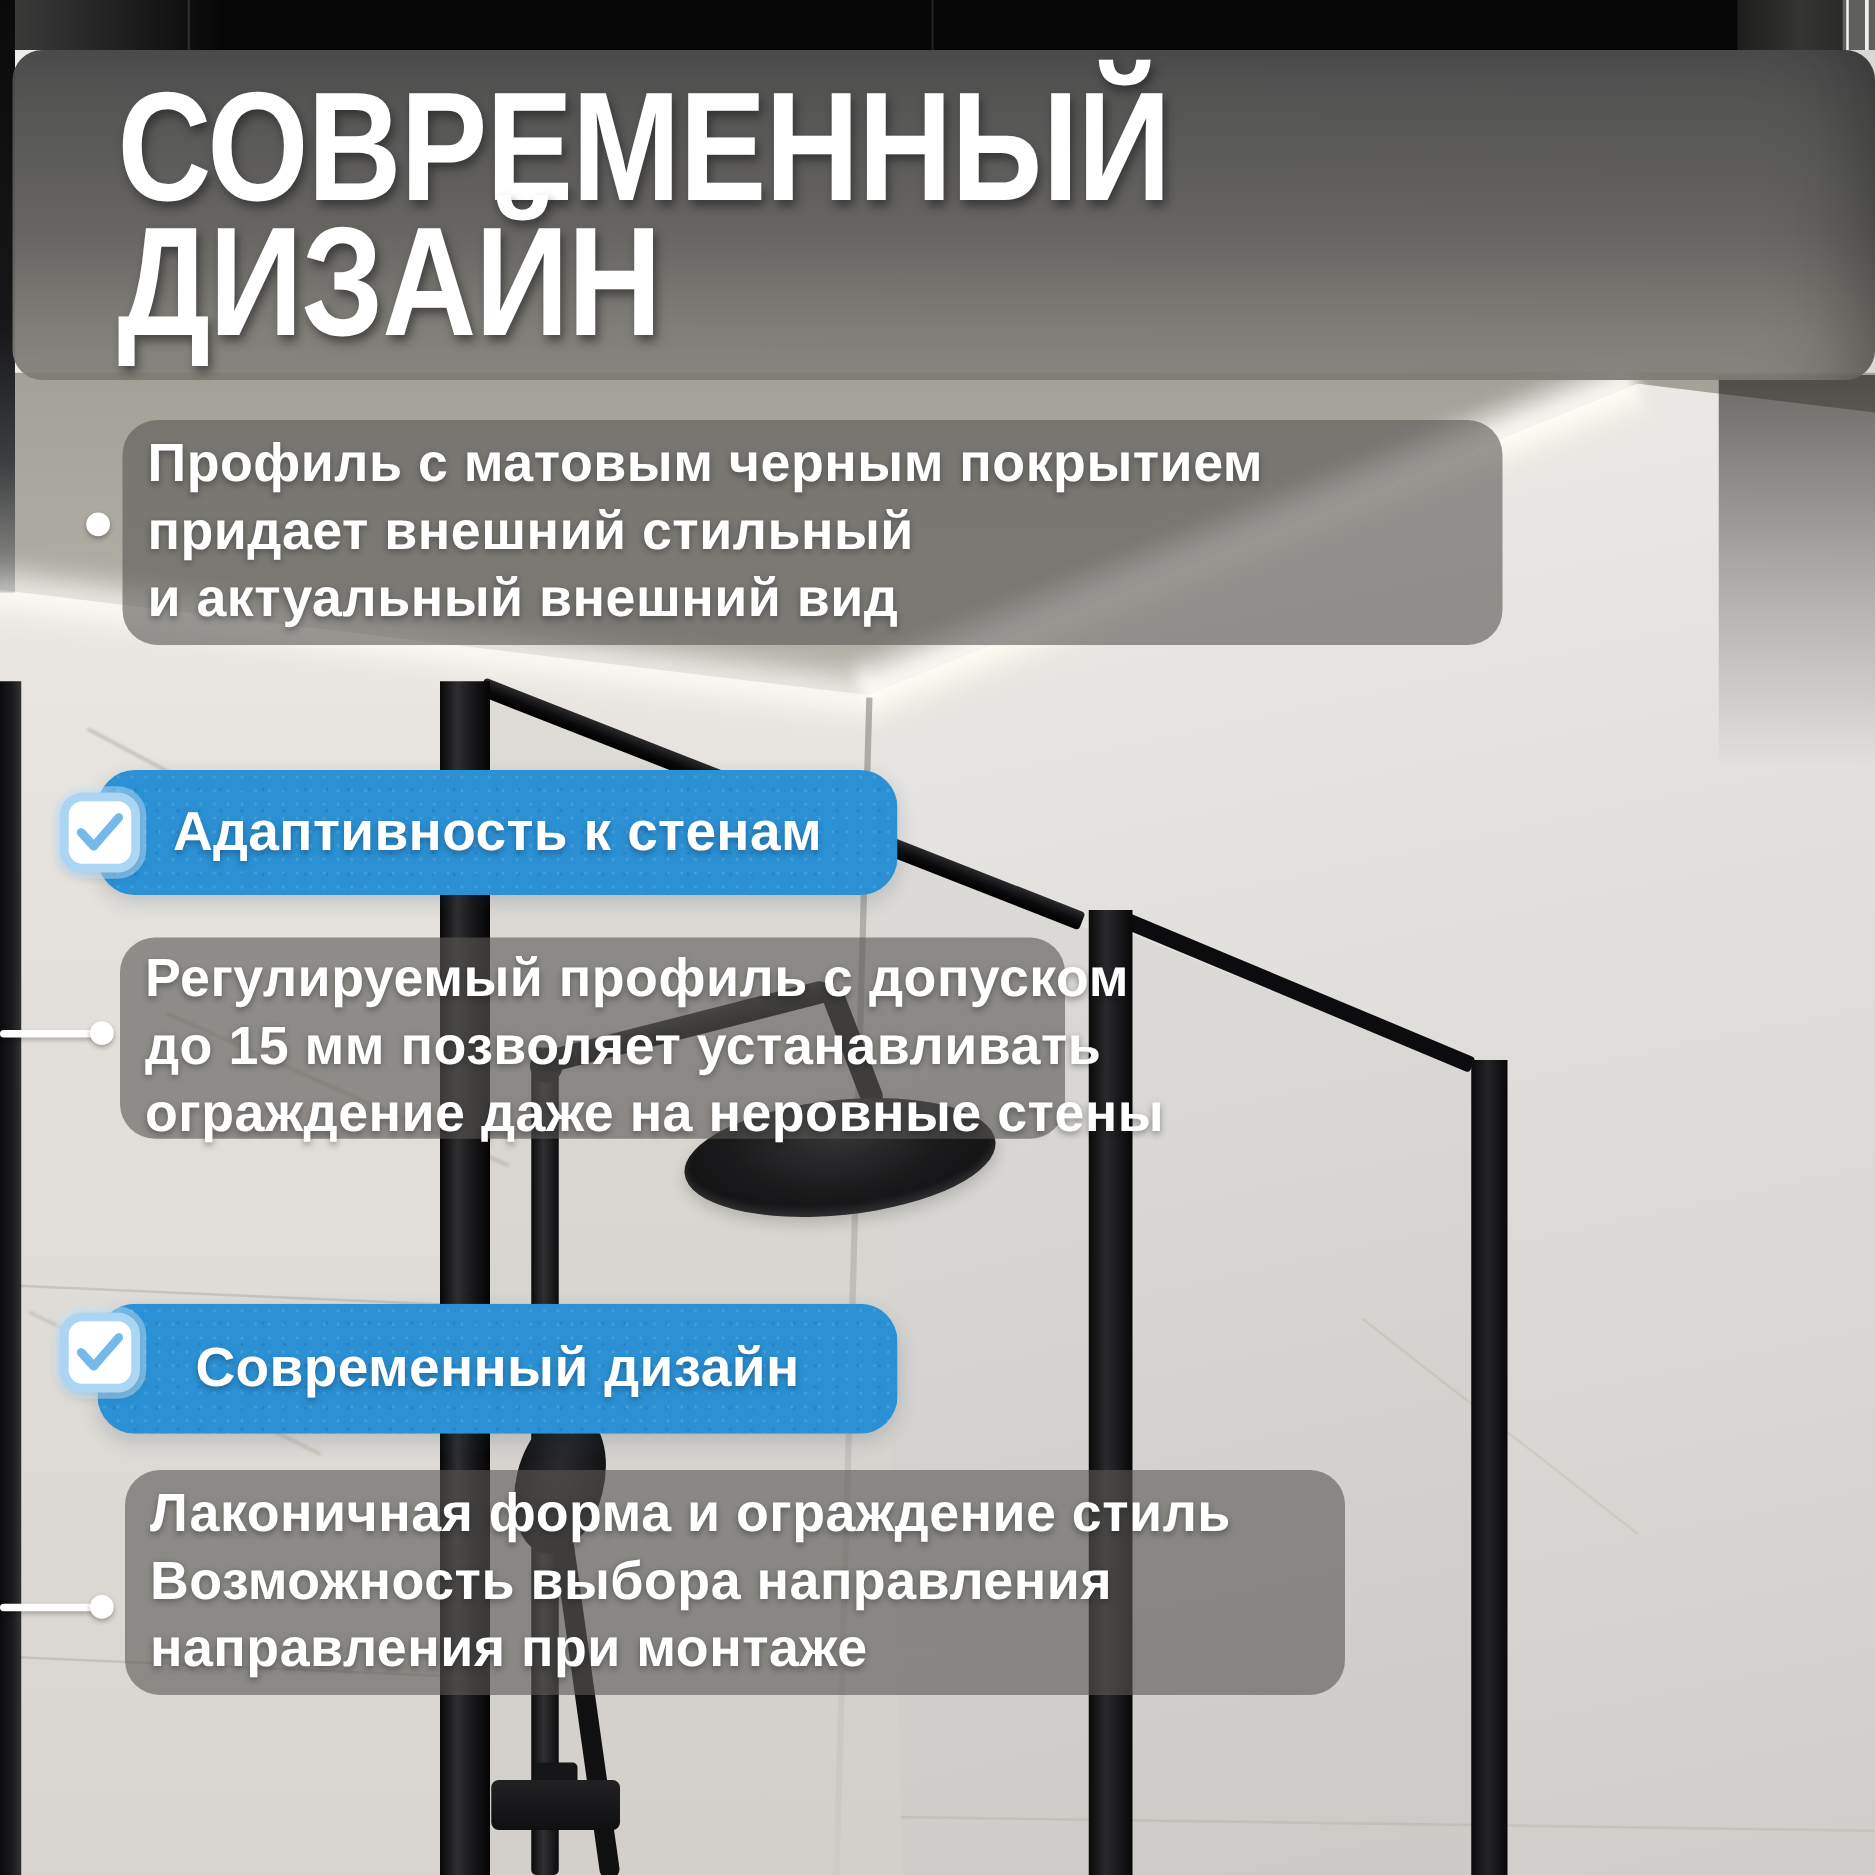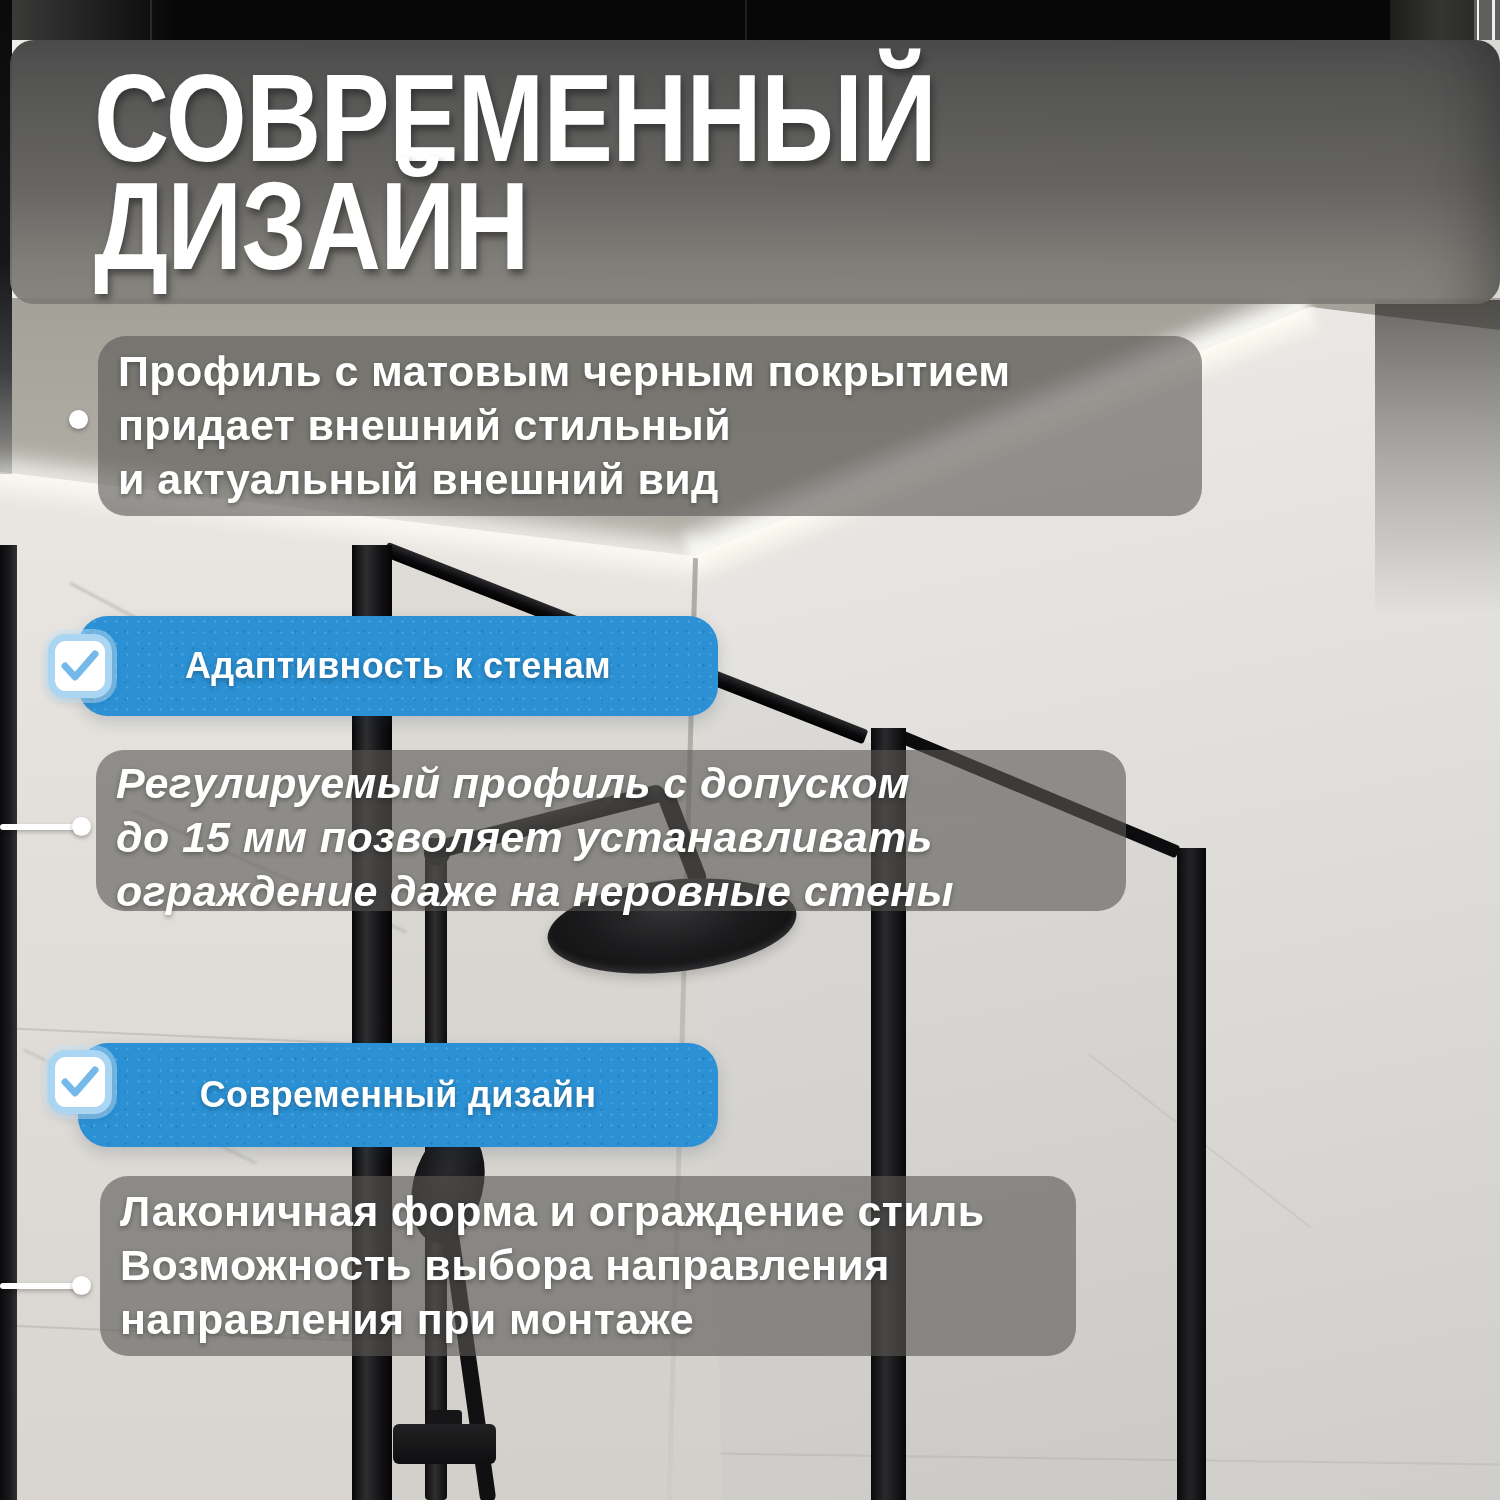--- a/index.html
+++ b/index.html
@@ -85,27 +85,27 @@
   .title-panel{left:10px;top:40px;width:1490px;height:264px;border-radius:24px;
     background:linear-gradient(180deg,rgba(73,73,73,.97) 0%,rgba(95,94,91,.95) 55%,rgba(133,131,124,.92) 100%);
     box-shadow:inset -50px 0 70px -40px rgba(18,18,18,.45);}
   .title-text{left:94px;top:64px;color:#fff;font-weight:700;font-size:124px;line-height:108px;
     letter-spacing:-1px;transform:scaleX(.84);transform-origin:left top;white-space:nowrap;
     text-shadow:3px 5px 8px rgba(25,25,25,.55);}
   .feature-panel{border-radius:28px;background:var(--panel-grey,rgba(91,89,85,.62));
     color:#fff;font-weight:700;font-size:43px;line-height:54px;letter-spacing:.4px;
     padding:8px 0 0 20px;box-sizing:border-box;text-shadow:0 2px 5px rgba(20,20,20,.4);white-space:nowrap;}
   .panel-1{left:98px;top:336px;width:1104px;height:180px;}
-  .panel-2{left:96px;top:750px;width:1030px;height:161px;padding-top:6px;font-style:italic;}
+  .panel-2{left:96px;top:750px;width:756px;height:161px;padding-top:6px;}
   .panel-3{left:100px;top:1176px;width:976px;height:180px;}
   .badge{border-radius:30px;background-color:var(--badge-blue,#2b91d4);
     background-image:radial-gradient(rgba(255,255,255,.14) 1px,transparent 1.4px),radial-gradient(rgba(0,60,110,.18) 1px,transparent 1.4px);
     background-size:11px 11px,17px 17px;background-position:0 0,5px 7px;
     display:flex;align-items:center;justify-content:center;
-    color:#fff;font-weight:700;font-size:36px;letter-spacing:.3px;
+    color:#fff;font-weight:700;font-size:44px;letter-spacing:.3px;
     text-shadow:0 2px 5px rgba(15,40,65,.4);box-shadow:0 6px 16px rgba(20,50,80,.18);}
   .badge-1{left:78px;top:616px;width:640px;height:100px;}
   .badge-2{left:78px;top:1030px;width:640px;height:104px;margin-top:13px;}
   .checkbox{width:64px;height:64px;box-sizing:border-box;background:#fff;border:7px solid #abd6f3;border-radius:18px;
     box-shadow:0 0 0 5px rgba(200,229,249,.45),0 3px 8px rgba(30,60,90,.25);
     display:flex;align-items:center;justify-content:center;color:var(--check-blue,#74b9e9);}
   .cb-1{left:48px;top:634px;}
   .cb-2{left:48px;top:1050px;}
   .dot{width:19px;height:19px;border-radius:50%;background:#fff;box-shadow:0 2px 4px rgba(0,0,0,.3);}
   .bullet-dot{left:69px;top:410px;}

